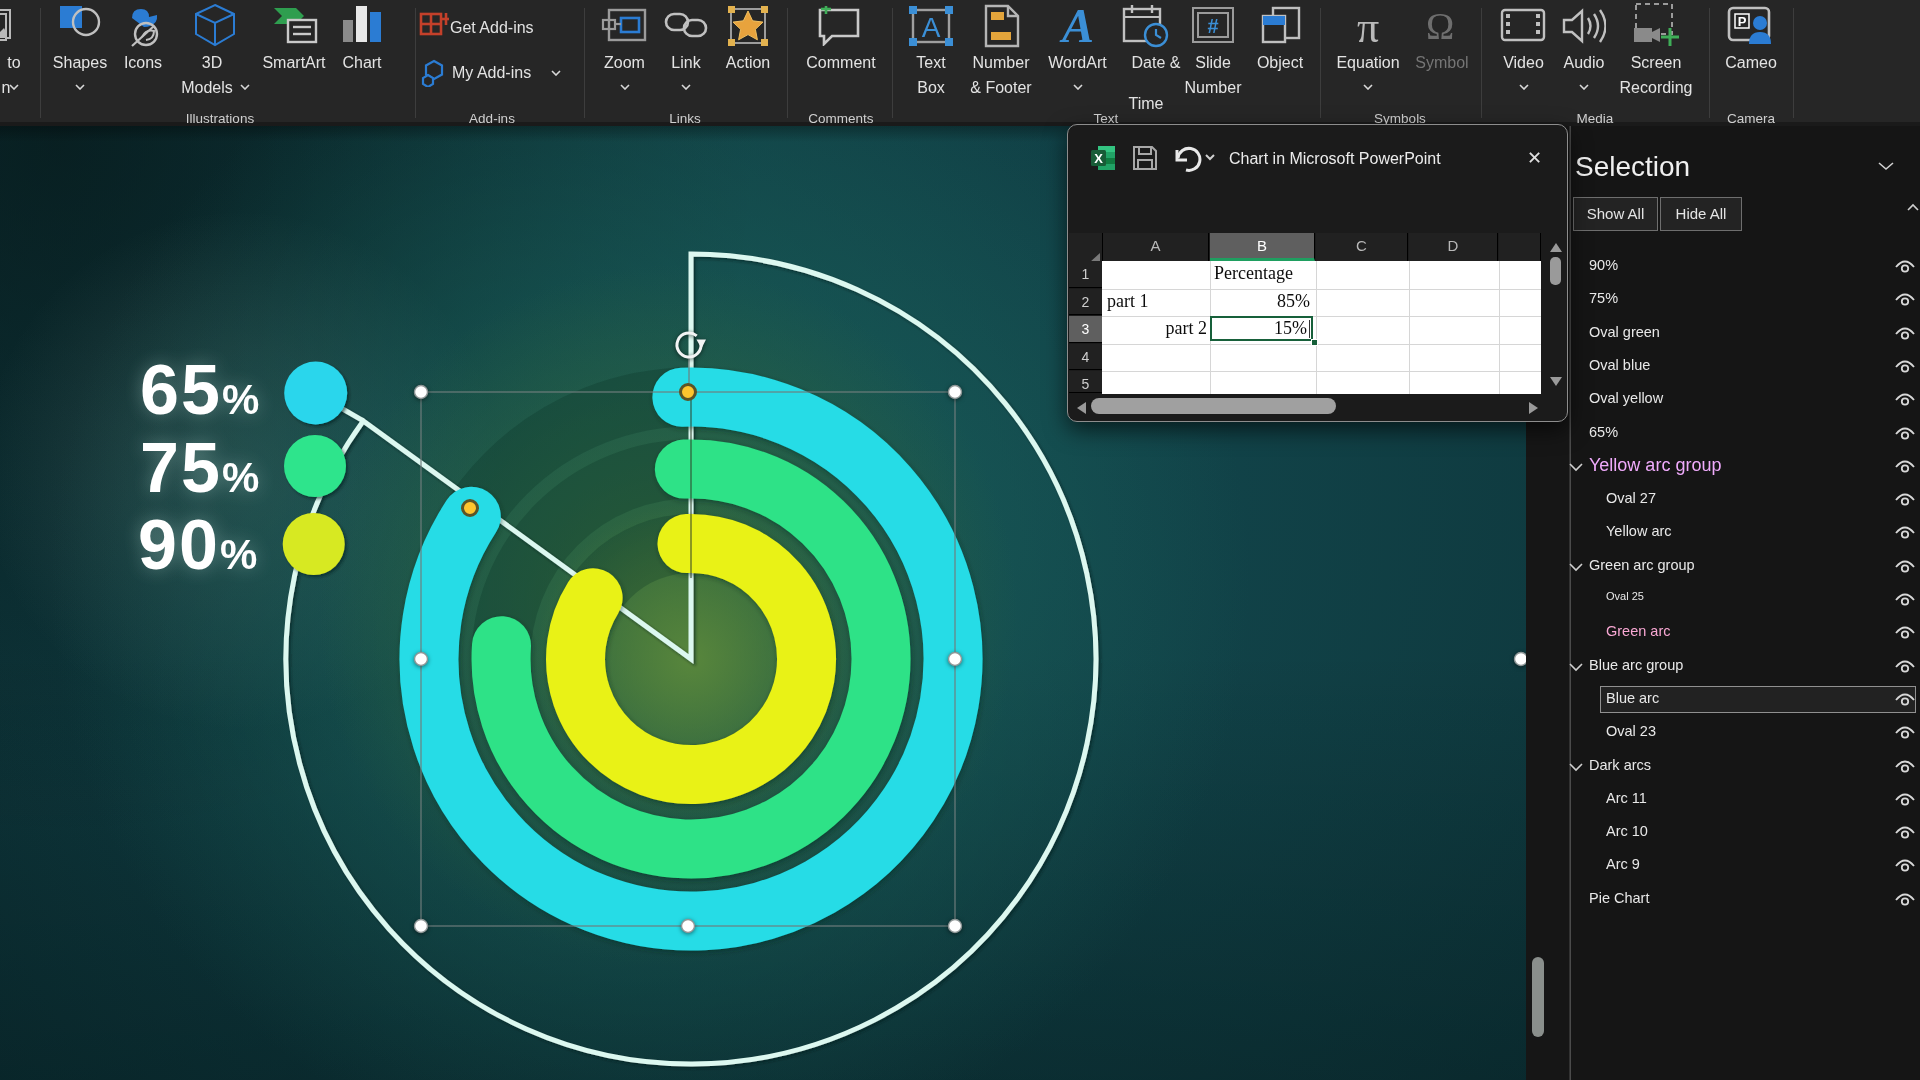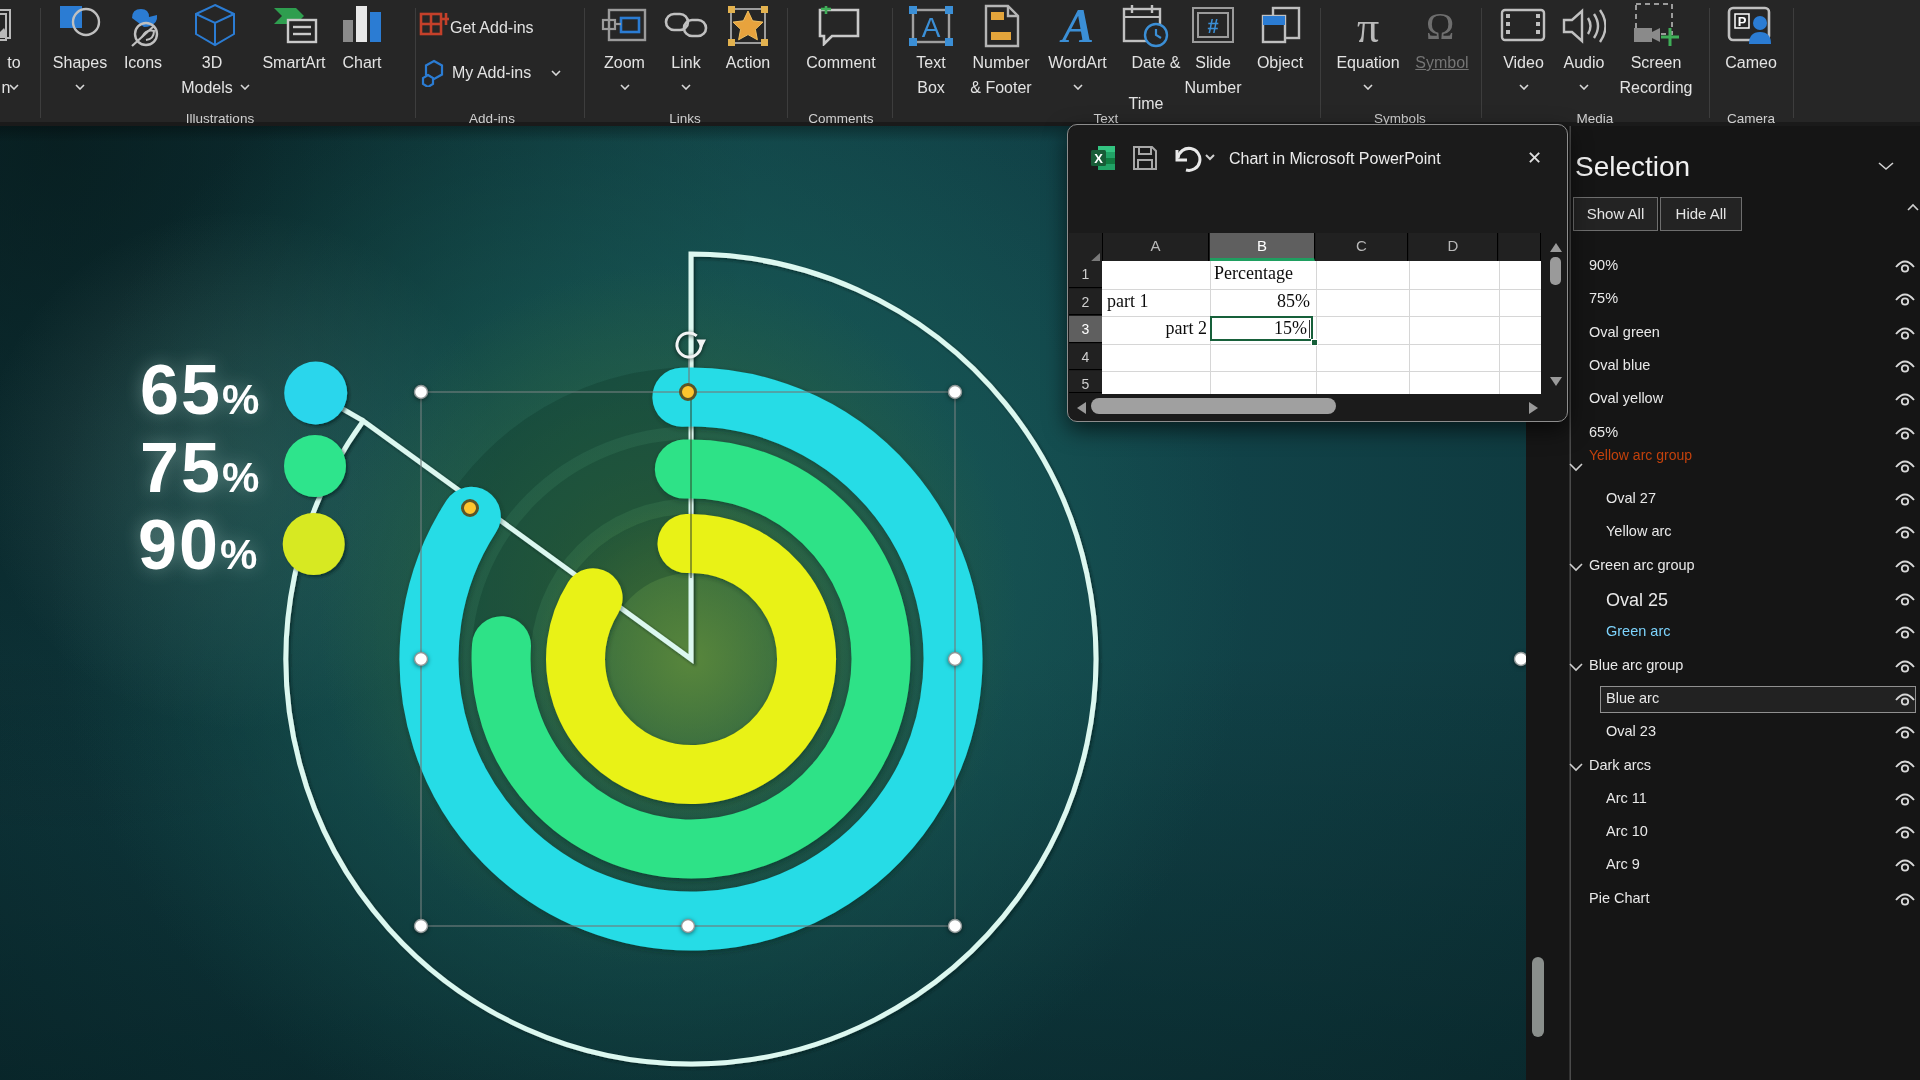--- a/index.html
+++ b/index.html
@@ -1,20 +1,20 @@
 <!DOCTYPE html>
 <html><head><meta charset="utf-8"><style>
 * { margin:0; padding:0; box-sizing:border-box; }
 html,body { width:1920px; height:1080px; overflow:hidden; background:#000; font-family:"Liberation Sans", sans-serif; }
 .abs { position:absolute; }
 #ribbon { position:absolute; left:0; top:0; width:1920px; height:126px; background:#262626; border-bottom:4px solid #1a1a1a; }
 .sep { position:absolute; top:8px; width:1px; height:110px; background:#3d3d3d; }
 .glabel { position:absolute; top:111px; font-size:13.5px; color:#cfcfcf; text-align:center; }
 .blabel { position:absolute; font-size:16px; color:#e3e3e3; text-align:center; white-space:nowrap; }
-.blabel.dis { color:#757575;text-decoration:underline; }
+.blabel.dis { color:#757575; }
 #slide { position:absolute; left:0; top:126px; width:1526px; height:954px;
  background:
   linear-gradient(to bottom, rgba(0,0,0,0.30) 0px, rgba(0,0,0,0) 16px),
   radial-gradient(circle 155px at 691px 533px, rgba(88,134,60,1) 0%, rgba(88,134,60,0) 100%),
   radial-gradient(circle 350px at 668px 489px, rgba(58,106,50,0.8) 0%, rgba(58,106,50,0) 100%),
   radial-gradient(circle 600px at 650px 454px, rgba(26,96,88,0.95) 0%, rgba(26,96,88,0) 100%),
   radial-gradient(circle 260px at 240px 344px, rgba(175,205,190,0.17) 0%, rgba(175,205,190,0.1) 45%, rgba(175,205,190,0) 100%),
   radial-gradient(circle 700px at 60px 14px, rgba(4,14,14,0.55) 0%, rgba(4,14,14,0) 100%),
   linear-gradient(to bottom, rgba(0,12,14,0) 55%, rgba(0,12,14,0.3) 100%),
   radial-gradient(circle 1800px at 900px 374px, #134a50 0%, #082024 100%);
@@ -357,21 +357,21 @@
         <circle cx="10" cy="9.5" r="3.2" fill="none" stroke="#d8d8d8" stroke-width="1.8"></circle>
       </svg></div>
     <div class="abs" style="left:18px;top:297.5px;font-size:14.5px;color:#e8e8e8">65%</div>
     <div class="abs" style="left:324px;top:299.5px"><svg width="20" height="16" viewBox="0 0 20 16">
         <path d="M1 8 Q10 -3 19 8" fill="none" stroke="#d8d8d8" stroke-width="1.8"></path>
         <circle cx="10" cy="9.5" r="3.2" fill="none" stroke="#d8d8d8" stroke-width="1.8"></circle>
       </svg></div>
     <svg class="abs" style="left:-2px;top:336.79999999999995px" width="14" height="9">
       <polyline points="1,1 7,7 13,1" fill="none" stroke="#cfcfcf" stroke-width="1.6"></polyline>
     </svg>
-    <div class="abs" style="left:18px;top:321px;font-size:14px;color:#c2410c">Yellow arc group</div>
+    <div class="abs" style="left:18px;top:329px;font-size:18px;color:#f0abfc">Yellow arc group</div>
     <div class="abs" style="left:324px;top:332.79999999999995px"><svg width="20" height="16" viewBox="0 0 20 16">
         <path d="M1 8 Q10 -3 19 8" fill="none" stroke="#d8d8d8" stroke-width="1.8"></path>
         <circle cx="10" cy="9.5" r="3.2" fill="none" stroke="#d8d8d8" stroke-width="1.8"></circle>
       </svg></div>
     <div class="abs" style="left:35px;top:364.09999999999997px;font-size:14.5px;color:#e8e8e8">Oval 27</div>
     <div class="abs" style="left:324px;top:366.09999999999997px"><svg width="20" height="16" viewBox="0 0 20 16">
         <path d="M1 8 Q10 -3 19 8" fill="none" stroke="#d8d8d8" stroke-width="1.8"></path>
         <circle cx="10" cy="9.5" r="3.2" fill="none" stroke="#d8d8d8" stroke-width="1.8"></circle>
       </svg></div>
     <div class="abs" style="left:35px;top:397.4px;font-size:14.5px;color:#e8e8e8">Yellow arc</div>
@@ -380,26 +380,26 @@
         <circle cx="10" cy="9.5" r="3.2" fill="none" stroke="#d8d8d8" stroke-width="1.8"></circle>
       </svg></div>
     <svg class="abs" style="left:-2px;top:436.7px" width="14" height="9">
       <polyline points="1,1 7,7 13,1" fill="none" stroke="#cfcfcf" stroke-width="1.6"></polyline>
     </svg>
     <div class="abs" style="left:18px;top:430.7px;font-size:14.5px;color:#e8e8e8">Green arc group</div>
     <div class="abs" style="left:324px;top:432.7px"><svg width="20" height="16" viewBox="0 0 20 16">
         <path d="M1 8 Q10 -3 19 8" fill="none" stroke="#d8d8d8" stroke-width="1.8"></path>
         <circle cx="10" cy="9.5" r="3.2" fill="none" stroke="#d8d8d8" stroke-width="1.8"></circle>
       </svg></div>
-    <div class="abs" style="left:35px;top:464.0px;font-size:18px;color:#e8e8e8">Oval 25</div>
+    <div class="abs" style="left:35px;top:464.0px;font-size:11px;color:#e8e8e8">Oval 25</div>
     <div class="abs" style="left:324px;top:466.0px"><svg width="20" height="16" viewBox="0 0 20 16">
         <path d="M1 8 Q10 -3 19 8" fill="none" stroke="#d8d8d8" stroke-width="1.8"></path>
         <circle cx="10" cy="9.5" r="3.2" fill="none" stroke="#d8d8d8" stroke-width="1.8"></circle>
       </svg></div>
-    <div class="abs" style="left:35px;top:497.29999999999995px;font-size:14.5px;color:#7dd3fc">Green arc</div>
+    <div class="abs" style="left:35px;top:497.29999999999995px;font-size:14.5px;color:#f9a8d4">Green arc</div>
     <div class="abs" style="left:324px;top:499.29999999999995px"><svg width="20" height="16" viewBox="0 0 20 16">
         <path d="M1 8 Q10 -3 19 8" fill="none" stroke="#d8d8d8" stroke-width="1.8"></path>
         <circle cx="10" cy="9.5" r="3.2" fill="none" stroke="#d8d8d8" stroke-width="1.8"></circle>
       </svg></div>
     <svg class="abs" style="left:-2px;top:536.5999999999999px" width="14" height="9">
       <polyline points="1,1 7,7 13,1" fill="none" stroke="#cfcfcf" stroke-width="1.6"></polyline>
     </svg>
     <div class="abs" style="left:18px;top:530.5999999999999px;font-size:14.5px;color:#e8e8e8">Blue arc group</div>
     <div class="abs" style="left:324px;top:532.5999999999999px"><svg width="20" height="16" viewBox="0 0 20 16">
         <path d="M1 8 Q10 -3 19 8" fill="none" stroke="#d8d8d8" stroke-width="1.8"></path>

